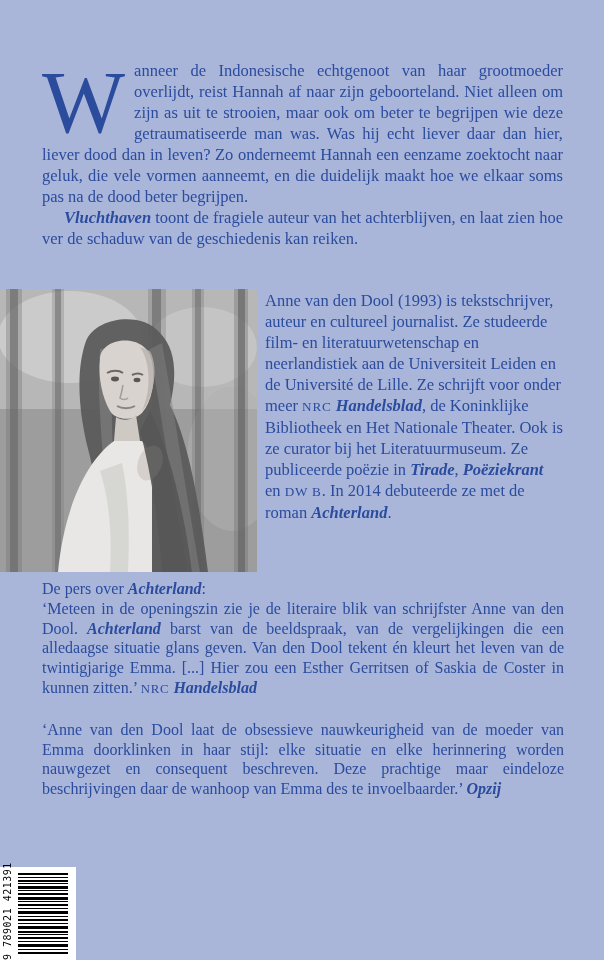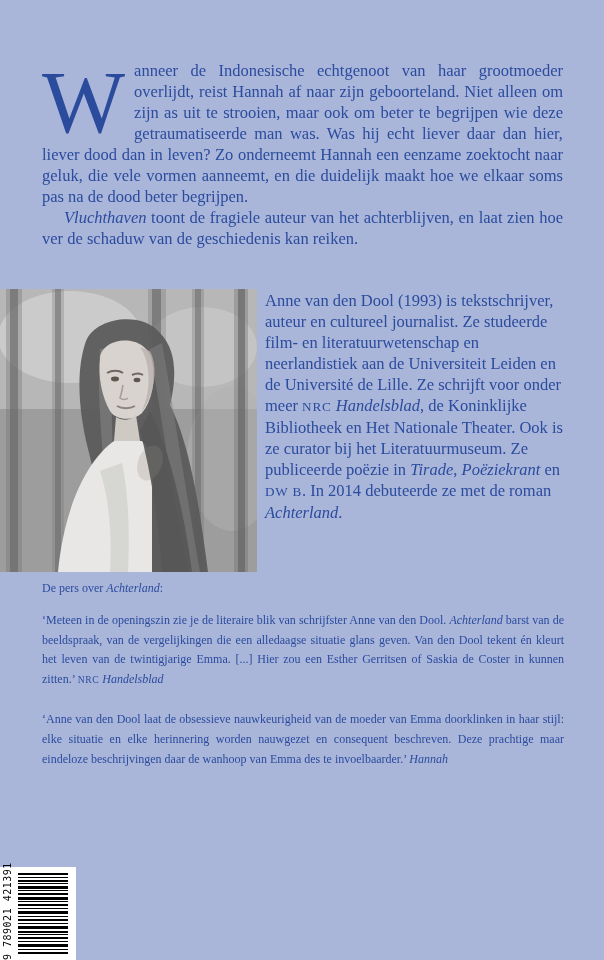--- a/index.html
+++ b/index.html
@@ -8,21 +8,21 @@
     font-family:"Liberation Serif", serif;
     background:#8a93a8;
   }
   .cover {
     position:relative;
     width:604px; height:960px;
     background:#a9b6da;
     color:#2b4b9d;
     overflow:hidden;
   }
-  .italic { font-style:italic; }
+  .italic { font-style:italic;font-weight:bold; }
   .smallcaps { font-size:0.8em; letter-spacing:0.06em; }
 
   
   .synopsis {
     position:absolute; top:60px; left:42px; width:521px;
     font-size:16.5px; line-height:21px;
     text-align:justify; hyphens:auto;
   }
   .dropcap {
     float:left;
@@ -41,25 +41,25 @@
   .photo svg { display:block; }
   .bio-text {
     position:absolute; left:265px; top:1px; width:298px;
     font-size:16.5px; line-height:21px;
     text-align:left; hyphens:auto;
   }
 
   
   .press {
     position:absolute; top:579px; left:42px; width:522px;
-    font-size:12px; line-height:19.8px;
+    font-size:16px; line-height:19.8px;
     text-align:justify; hyphens:auto;
   }
   .press-heading { margin-bottom:0; }
-  .quote { margin-top:12px; }
+  .quote { margin-top:0; }
   .quote.second { margin-top:20px; }
 
   
   .barcode-box {
     position:absolute; left:0; bottom:0;
     width:76px; height:93px;
     background:#ffffff;
   }
   .barcode-digits {
     position:absolute; left:1px; bottom:0;
@@ -127,21 +127,21 @@
           <path d="M150 122 C170 162 184 222 192 283 L162 283 C158 222 148 172 140 142 Z" fill="#575757" opacity="0.9"></path>
         </g>
       </svg>
     </div>
     <p class="bio-text"><span>Anne van den Dool (1993) is tekstschrijver, auteur en cultureel journalist. Ze studeerde film- en literatuurwetenschap en neerlandistiek aan de Universiteit Leiden en de Université de Lille. Ze schrijft voor onder meer </span><span class="smallcaps">NRC</span><span> </span><span class="italic">Handelsblad</span><span>, de Koninklijke Bibliotheek en Het Nationale Theater. Ook is ze curator bij het Literatuurmuseum. Ze publiceerde poëzie in </span><span class="italic">Tirade</span><span>, </span><span class="italic">Poëziekrant</span><span> en </span><span class="smallcaps">DW B</span><span>. In 2014 debuteerde ze met de roman </span><span class="italic">Achterland</span><span>.</span></p>
   </section>
 
   <section class="press">
     <p class="press-heading"><span>De pers over </span><span class="italic">Achterland</span><span>:</span></p>
     <p class="quote"><span>‘Meteen in de openingszin zie je de literaire blik van schrijfster Anne van den Dool. </span><span class="italic">Achterland</span><span> barst van de beeldspraak, van de vergelijkingen die een alledaagse situatie glans geven. Van den Dool tekent én kleurt het leven van de twintigjarige Emma. [...] Hier zou een Esther Gerritsen of Saskia de Coster in kunnen zitten.’ </span><span class="smallcaps">NRC</span><span> </span><span class="italic">Handelsblad</span></p>
-    <p class="quote second"><span>‘Anne van den Dool laat de obsessieve nauwkeurigheid van de moeder van Emma doorklinken in haar stijl: elke situatie en elke herinnering worden nauwgezet en consequent beschreven. Deze prachtige maar eindeloze beschrijvingen daar de wanhoop van Emma des te invoelbaarder.’ </span><span class="italic">Hannah</span></p>
+    <p class="quote second"><span>‘Anne van den Dool laat de obsessieve nauwkeurigheid van de moeder van Emma doorklinken in haar stijl: elke situatie en elke herinnering worden nauwgezet en consequent beschreven. Deze prachtige maar eindeloze beschrijvingen daar de wanhoop van Emma des te invoelbaarder.’ </span><span class="italic">Opzij</span></p>
   </section>
 
   <div class="barcode-box">
     <div class="barcode-digits">9 789021 421391</div>
     <svg class="barcode-bars" width="50" height="82" viewBox="0 0 50 82" aria-hidden="true">
       <g fill="#000000">
         <rect x="0" y="0" width="50" height="2"></rect>
         <rect x="0" y="4" width="50" height="1"></rect>
         <rect x="0" y="7" width="50" height="2"></rect>
         <rect x="0" y="10" width="50" height="1"></rect>

